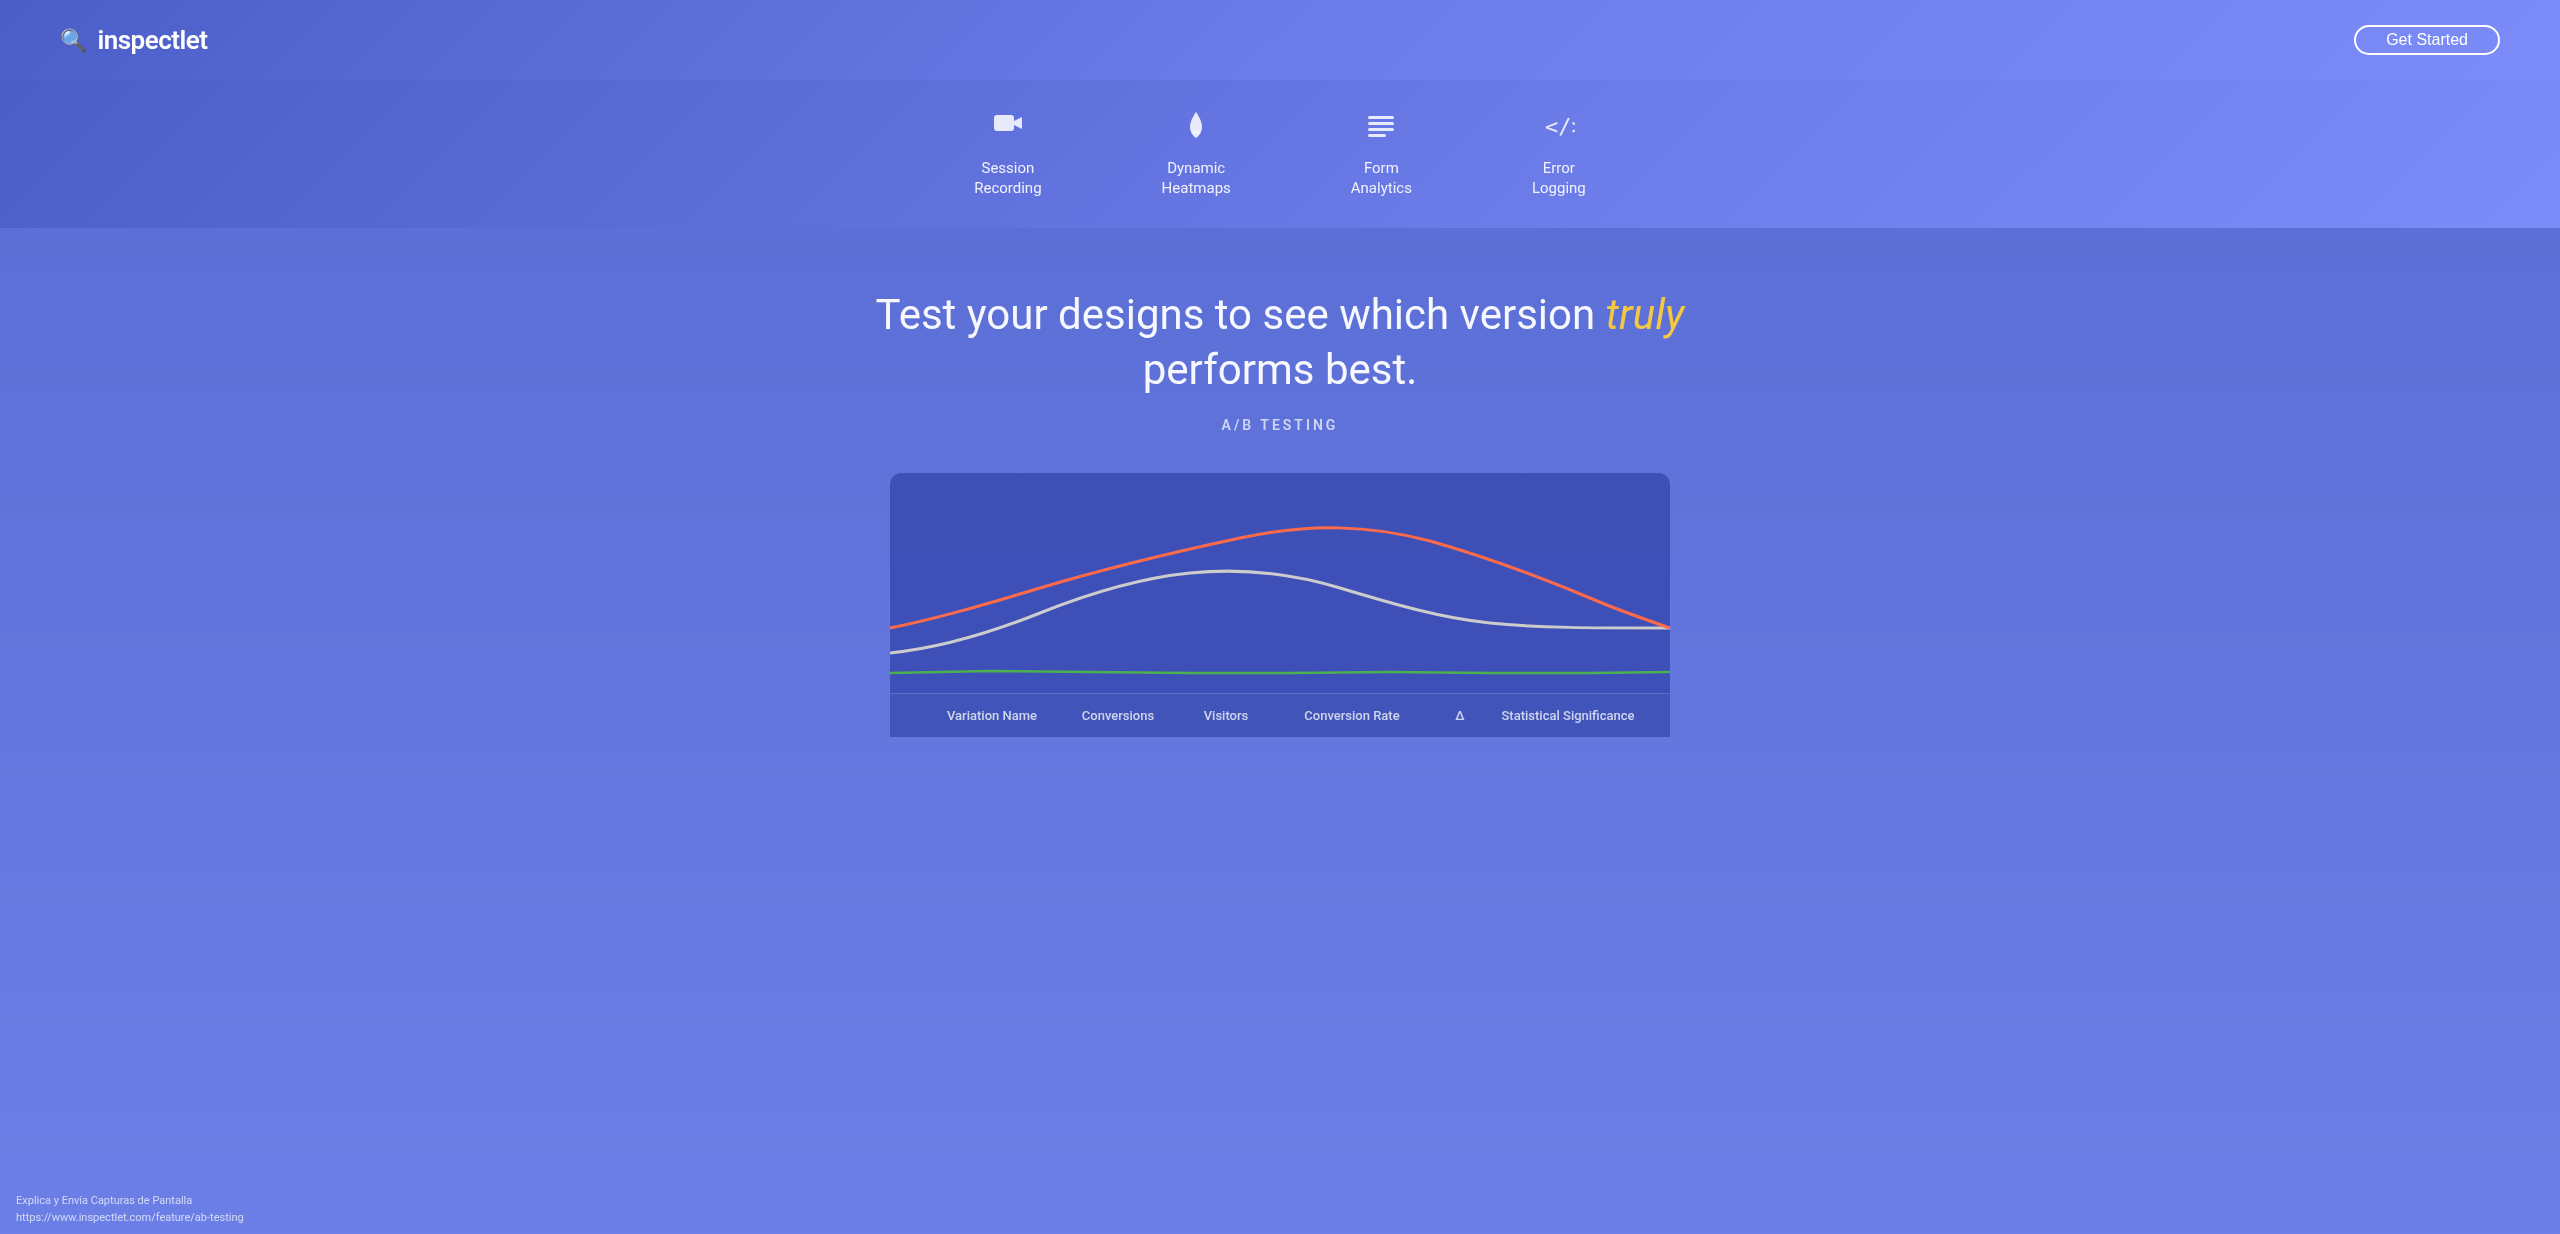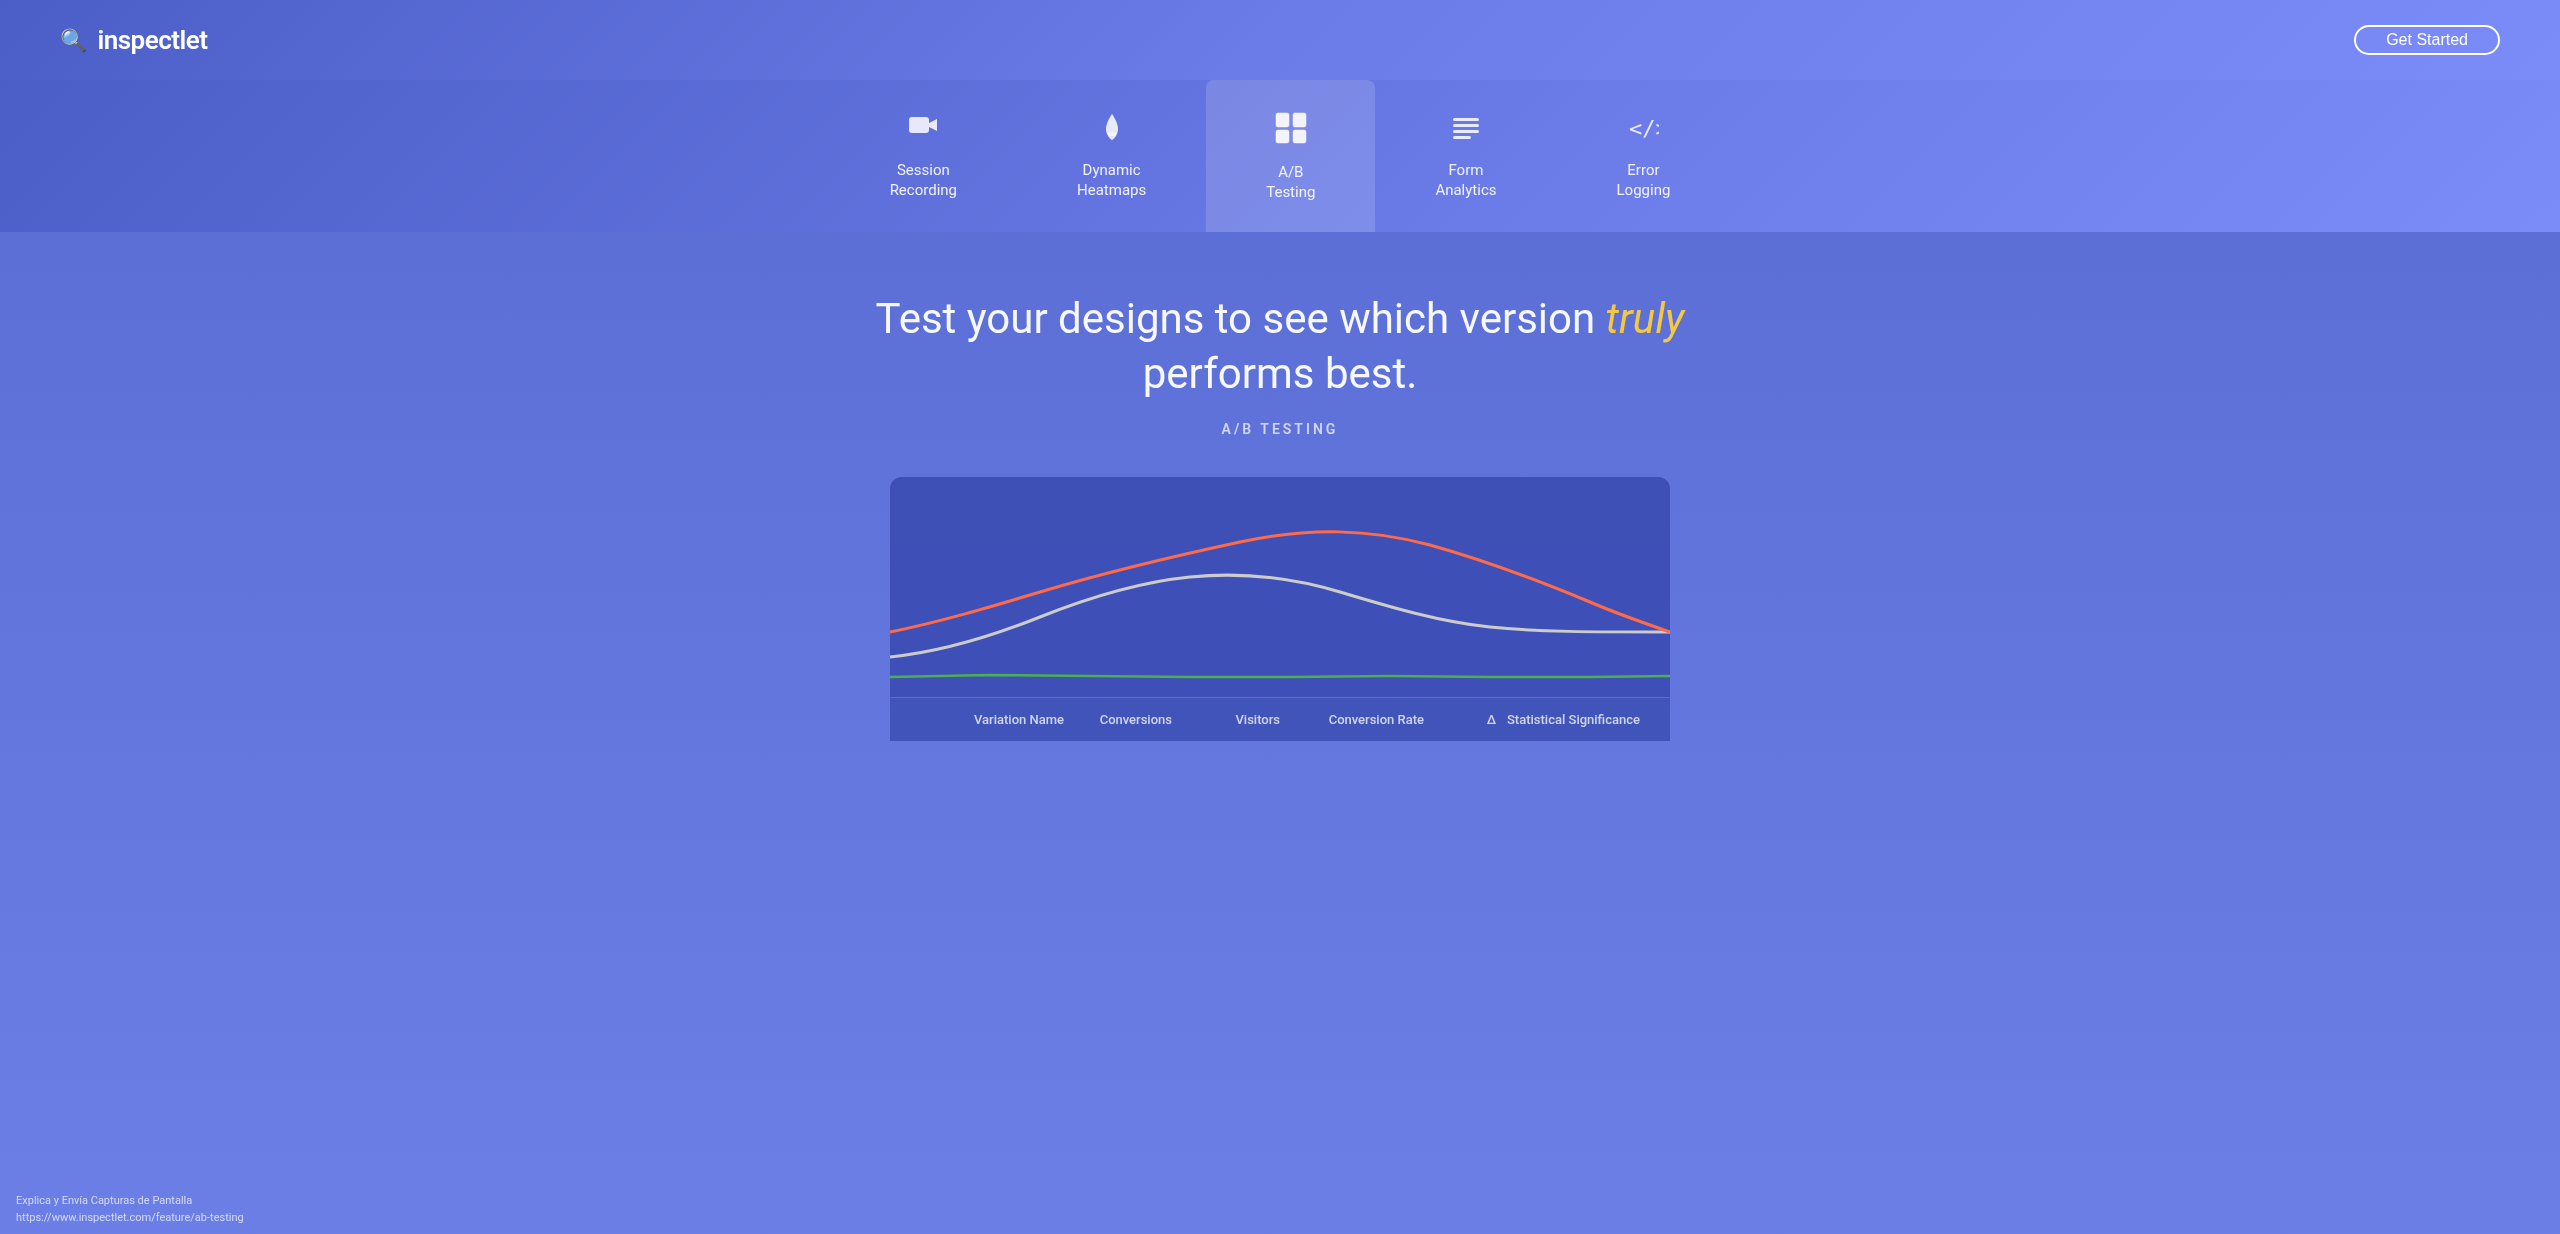--- a/index.html
+++ b/index.html
@@ -156,21 +156,21 @@
       display: grid;
       grid-template-columns: 2fr 1.5fr 1.5fr 2fr 1fr 2fr;
       padding: 14px 30px;
       border-top: 1px solid rgba(255,255,255,0.15);
     }
 
     .table-header-cell {
       color: rgba(255,255,255,0.75);
       font-size: 13px;
       font-weight: 500;
-      text-align: right;
+      text-align: center;
     }
 
     
     .bottom-bar {
       position: fixed;
       bottom: 0;
       left: 0;
       padding: 8px 16px;
       background: transparent;
     }
@@ -207,31 +207,20 @@
   <div class="nav-tab">
     <div class="nav-tab-icon">
       <svg width="32" height="32" viewBox="0 0 32 32" fill="none">
         <path d="M16 2 C16 2 10 10 10 17 C10 22 13 26 16 28 C19 26 22 22 22 17 C22 10 16 2 16 2Z" fill="rgba(255,255,255,0.85)"></path>
         <ellipse cx="16" cy="22" rx="4" ry="2" fill="rgba(255,255,255,0.5)"></ellipse>
       </svg>
     </div>
     <span class="nav-tab-label">Dynamic<br>Heatmaps</span>
   </div>
 
-  <div class="nav-tab active">
-    <div class="nav-tab-icon">
-      <svg width="36" height="36" viewBox="0 0 36 36" fill="none">
-        <rect x="3" y="3" width="13" height="14" rx="2" fill="rgba(255,255,255,0.9)" stroke="rgba(255,255,255,0.9)" stroke-width="0.5"></rect>
-        <rect x="20" y="3" width="13" height="14" rx="2" fill="rgba(255,255,255,0.9)" stroke="rgba(255,255,255,0.9)" stroke-width="0.5"></rect>
-        <rect x="3" y="20" width="13" height="13" rx="2" fill="rgba(255,255,255,0.9)" stroke="rgba(255,255,255,0.9)" stroke-width="0.5"></rect>
-        <rect x="20" y="20" width="13" height="13" rx="2" fill="rgba(255,255,255,0.9)" stroke="rgba(255,255,255,0.9)" stroke-width="0.5"></rect>
-      </svg>
-    </div>
-    <span class="nav-tab-label">A/B<br>Testing</span>
-  </div>
 
 
   <div class="nav-tab">
     <div class="nav-tab-icon">
       <svg width="32" height="32" viewBox="0 0 32 32" fill="none">
         <rect x="3" y="6" width="26" height="3" rx="1.5" fill="rgba(255,255,255,0.85)"></rect>
         <rect x="3" y="12" width="26" height="3" rx="1.5" fill="rgba(255,255,255,0.85)"></rect>
         <rect x="3" y="18" width="26" height="3" rx="1.5" fill="rgba(255,255,255,0.85)"></rect>
         <rect x="3" y="24" width="18" height="3" rx="1.5" fill="rgba(255,255,255,0.85)"></rect>
       </svg>

